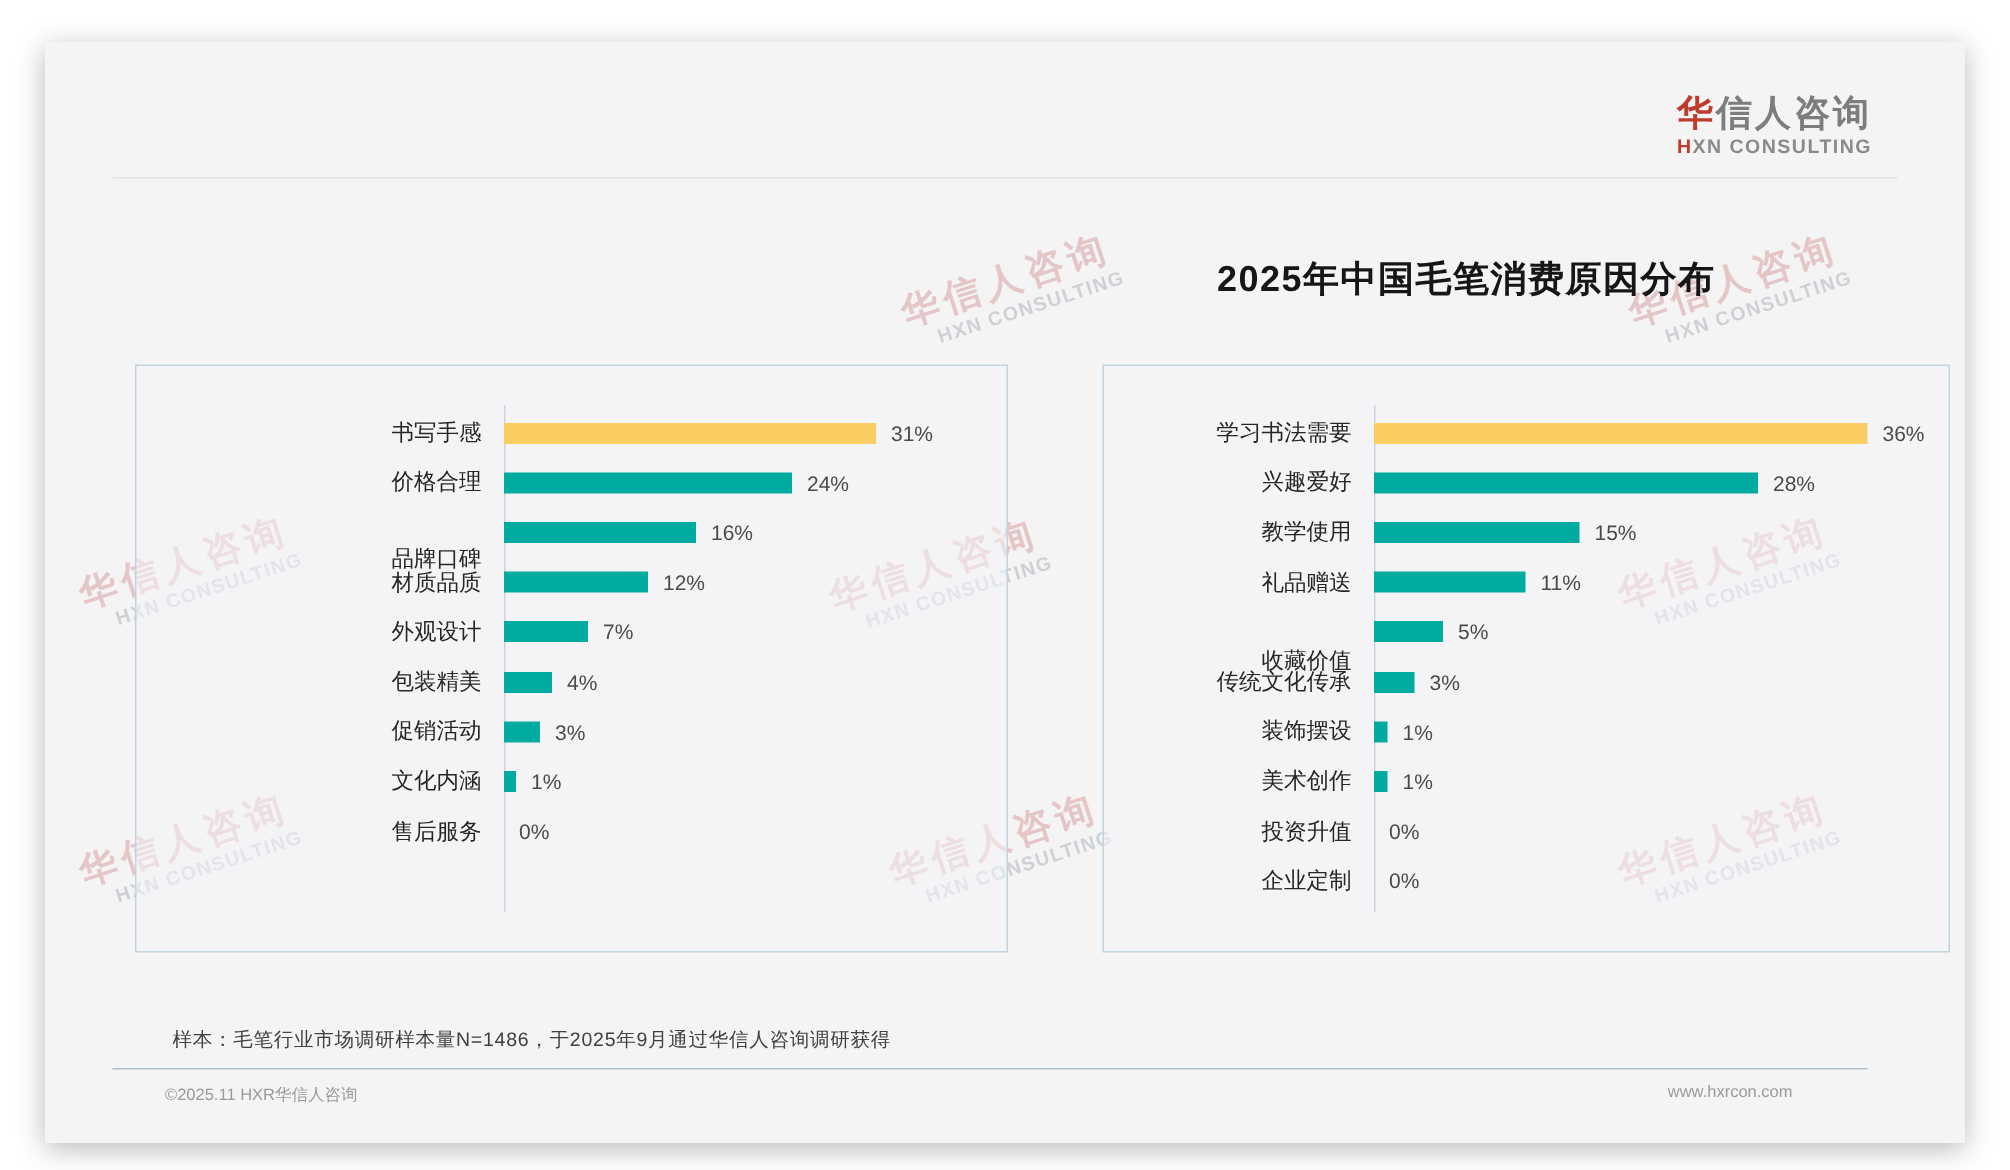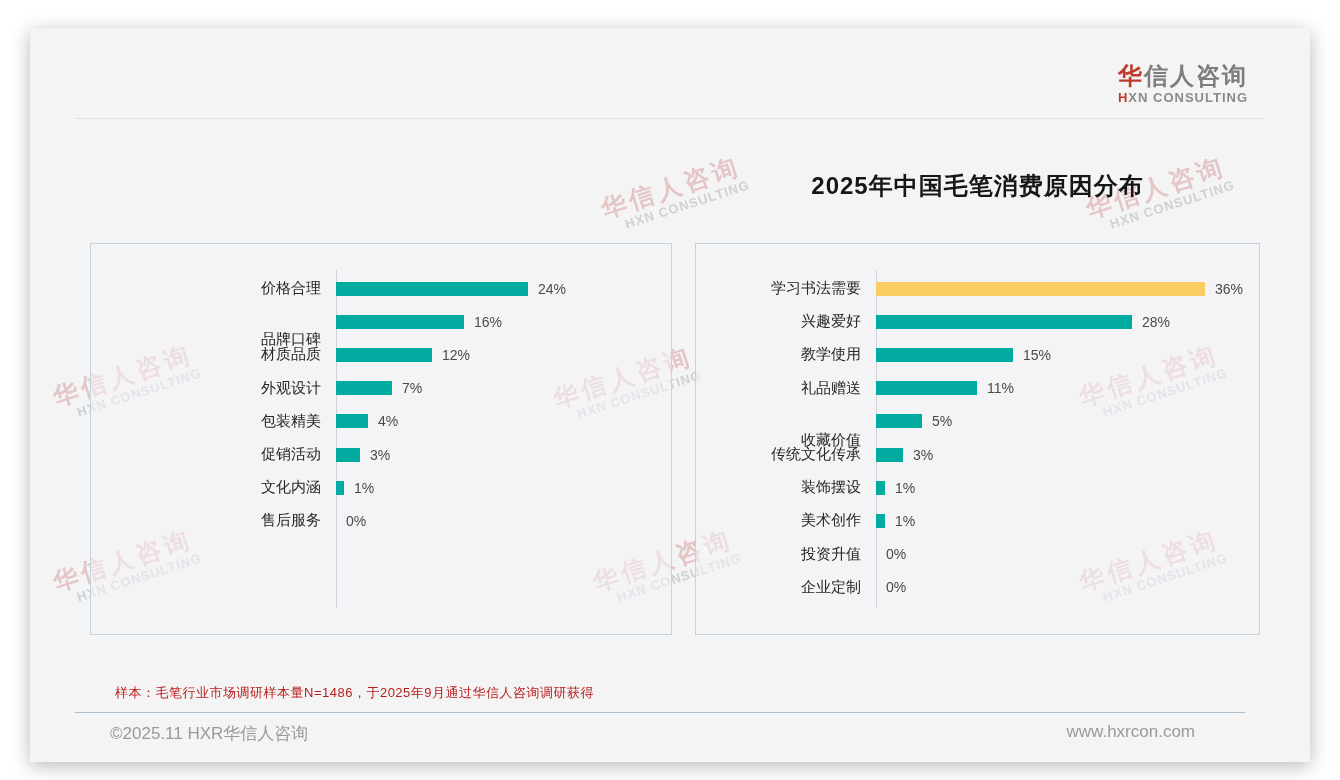--- a/index.html
+++ b/index.html
@@ -70,21 +70,21 @@
   }
   .chart-title.left  { left: 60px;  width: 582px; }
   .chart-title.right { left: 665px; width: 565px; }
   
   .panel {
     position: absolute; top: 215px; height: 392px;
     border: 1px solid #c2d3e0;
     background: rgba(244,244,245,0.55);
   }
   .panel-left  { left: 60px;  width: 582px; }
-  .panel-right { left: 665px; width: 565px; }
+  .panel-right { left: 705px; width: 565px; }
   .axis-line {
     position: absolute; top: 26px;
     width: 1px; height: 338px;
     background: #c9d4dd;
   }
   .rows { position: absolute; top: 28px; left: 0; right: 0; }
   .bar-row {
     height: 33.2px;
     display: flex; align-items: center;
   }
@@ -97,32 +97,32 @@
     flex: 1 1 auto; display: flex; align-items: center;
   }
   .bar { height: 14px; flex: 0 0 auto; }
   .bar-value {
     font-size: 14px; color: #4a4a4a; margin-left: 10px;
     white-space: nowrap;
   }
   
   .sample-note {
     position: absolute; left: 85px; top: 656px;
-    font-size: 13px; color: #b91c1c; letter-spacing: 0.5px;
+    font-size: 13px; color: #404040; letter-spacing: 0.5px;
   }
   .footer-divider {
     position: absolute; left: 45px; top: 684px;
     width: 1170px; height: 1px; background: #aebfcd;
   }
   .footer-row {
     position: absolute; left: 45px; top: 694px;
     width: 1170px;
     display: flex; justify-content: space-between;
     padding: 0 50px 0 35px;
-    font-size: 17px; color: #9a9a9a;
+    font-size: 11px; color: #9a9a9a;
   }
 </style>
 </head>
 <body>
 
 <div class="card">
 
   <div id="watermark-layer">
       <div class="watermark" style="left: 570px; top: 142px;">
         <div class="wm-cn">华信人咨询</div>
@@ -165,20 +165,27 @@
   </div>
 
   <div class="header-divider"></div>
 
   <h2 class="chart-title right">2025年中国毛笔消费原因分布</h2>
 
   <section class="panel panel-left">
     <div class="axis-line" style="left: 245px;"></div>
     <div class="rows">
         <div class="bar-row">
+          <div class="bar-label" style="width: 245px;">书写手感</div>
+          <div class="bar-track">
+            <div class="bar" style="width: 248px; background: rgb(250, 205, 98);"></div>
+            <span class="bar-value">31%</span>
+          </div>
+        </div>
+        <div class="bar-row">
           <div class="bar-label" style="width: 245px;">价格合理</div>
           <div class="bar-track">
             <div class="bar" style="width: 192px; background: rgb(2, 171, 159);"></div>
             <span class="bar-value">24%</span>
           </div>
         </div>
         <div class="bar-row">
           <div class="bar-label" style="width: 245px; margin-top: 36px;">品牌口碑</div>
           <div class="bar-track">
             <div class="bar" style="width: 128px; background: rgb(2, 171, 159);"></div>

